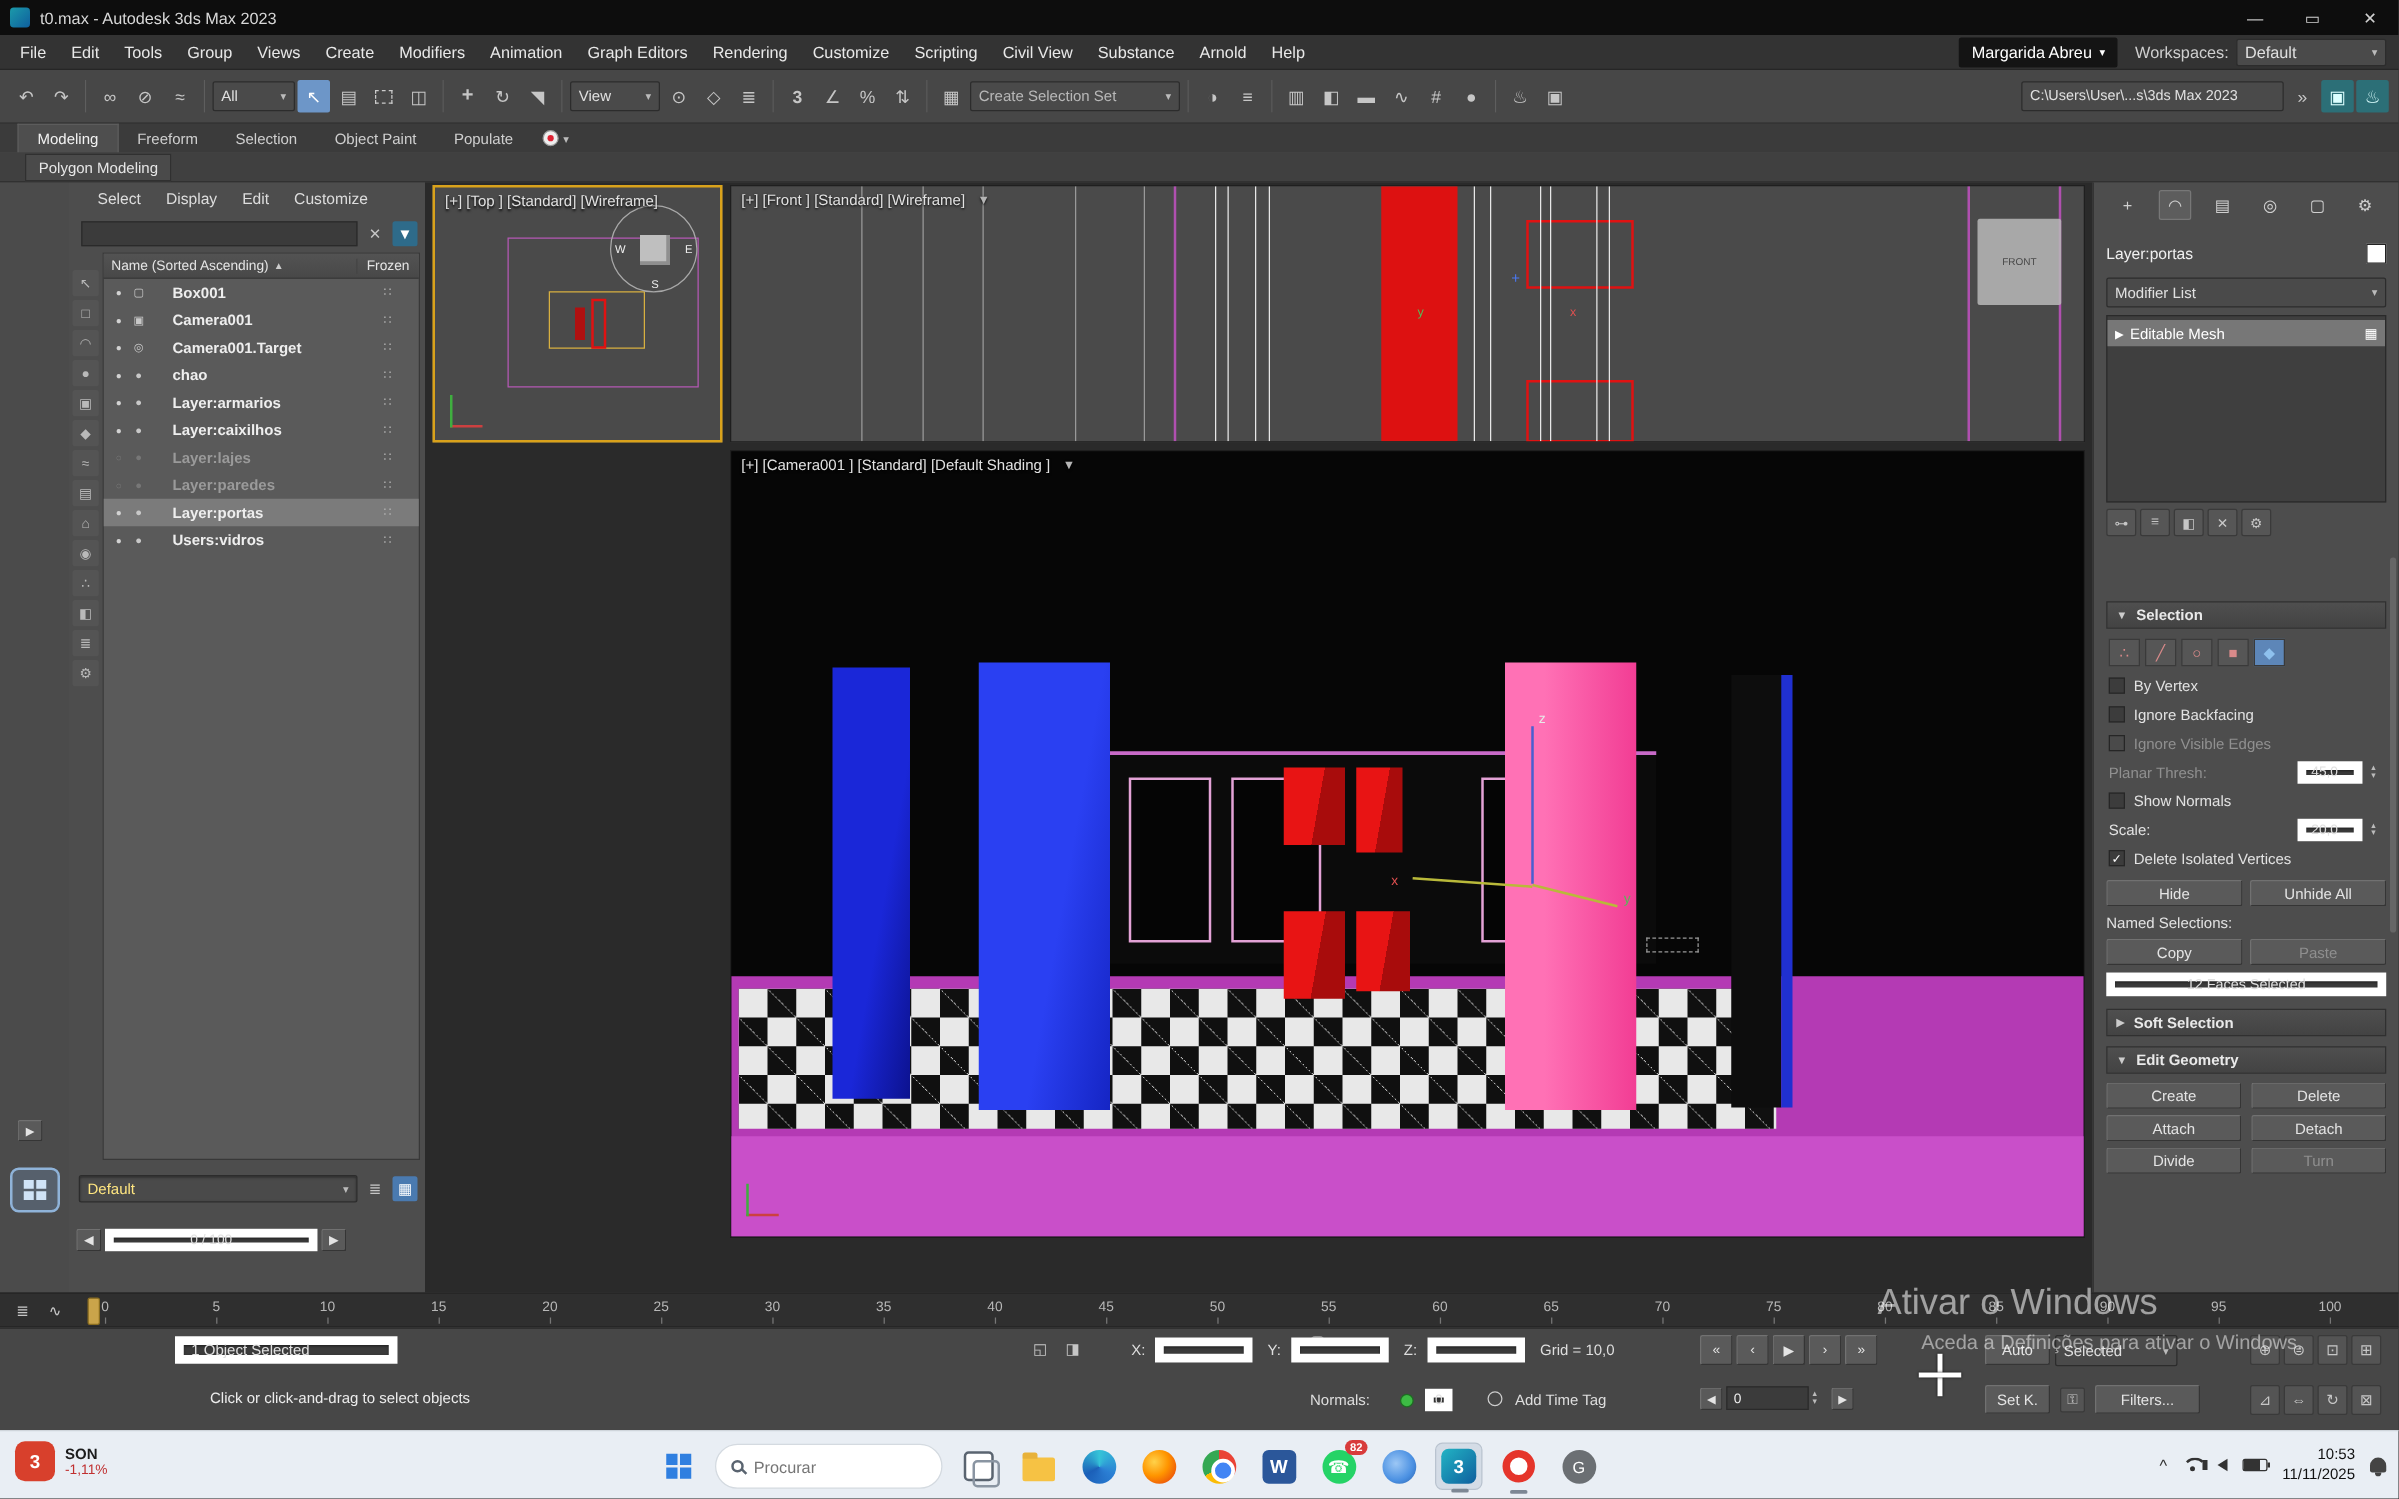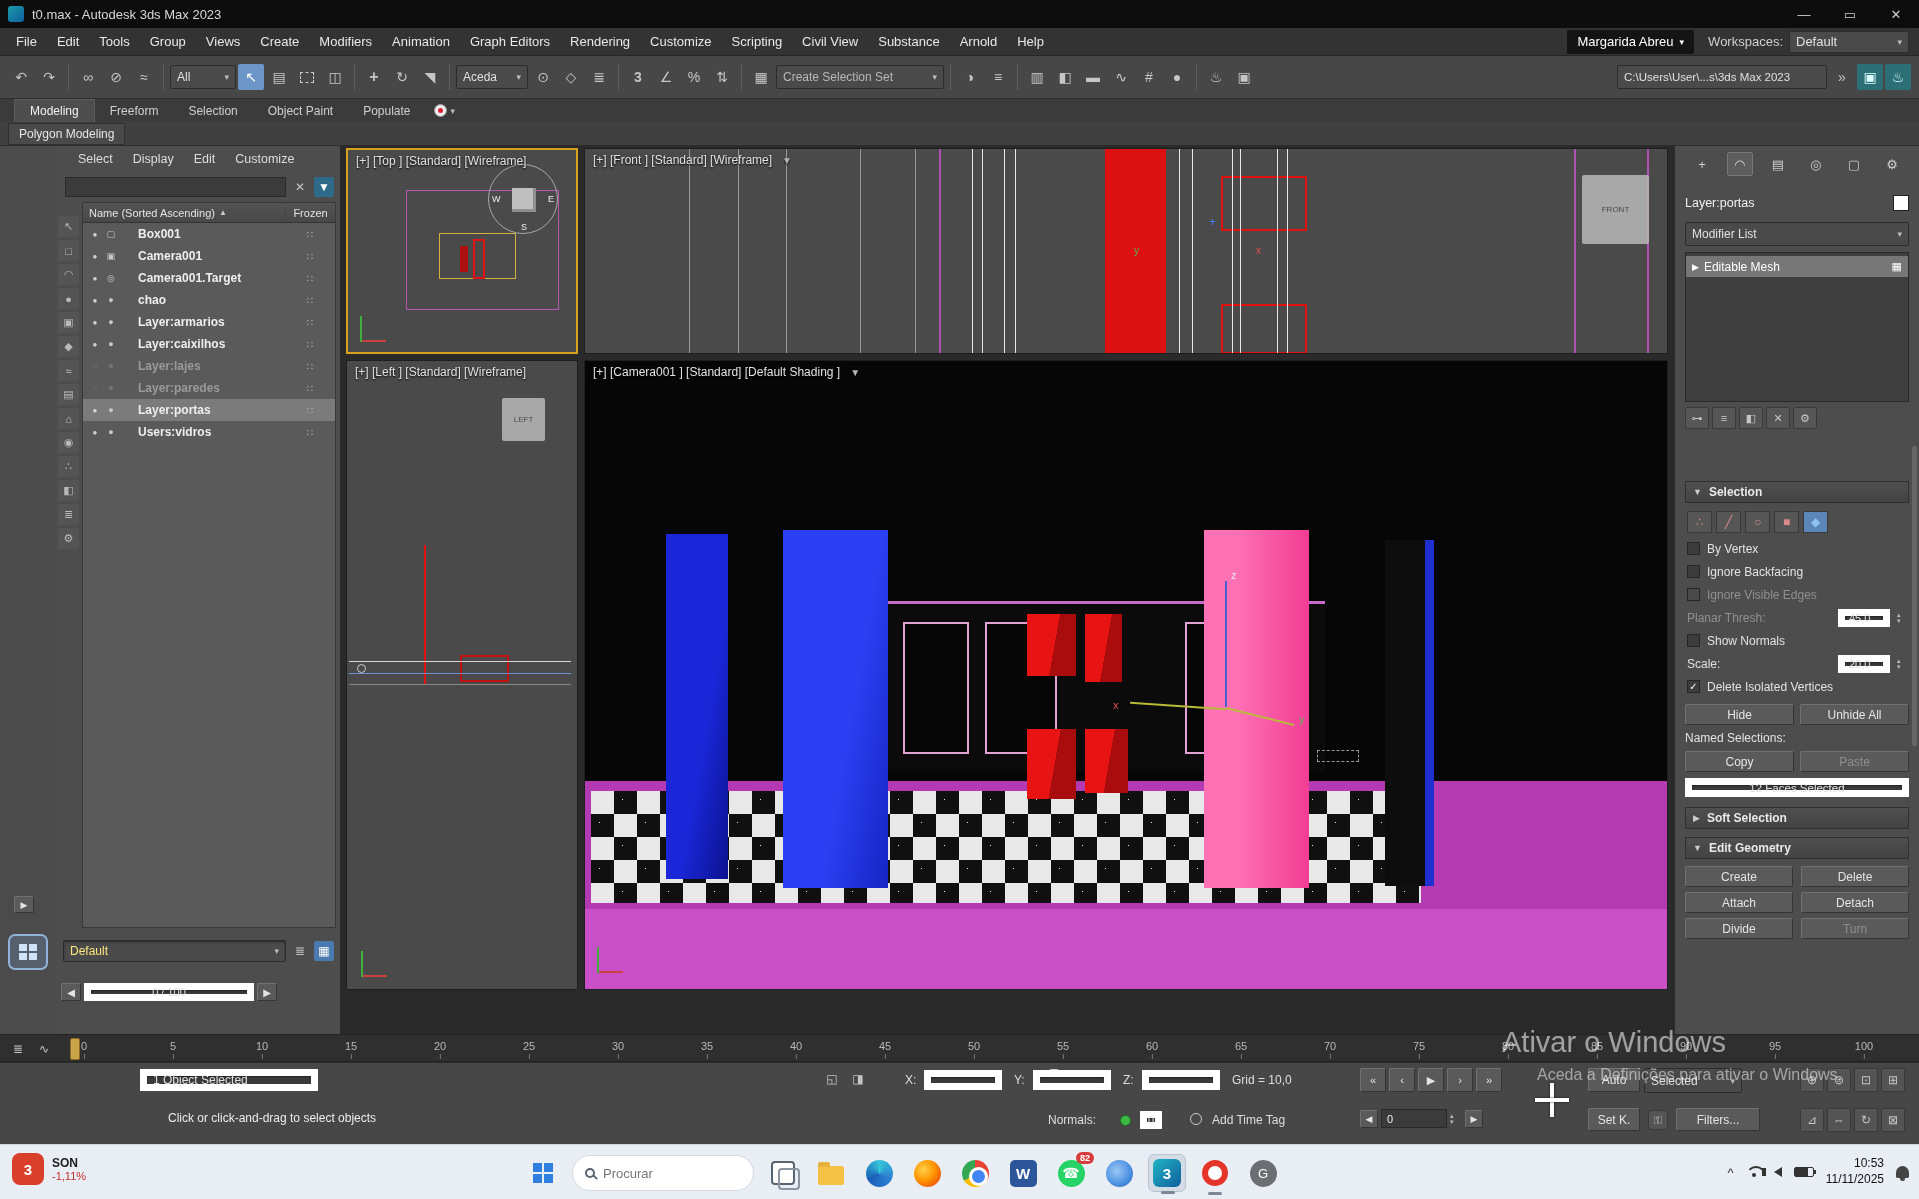--- a/index.html
+++ b/index.html
@@ -36,21 +36,21 @@
   .tealic { background:#2c6f77; color:#dff; }
 
   
   .ribbontabs { position:absolute; left:0; top:99px; width:100%; height:23px; background:#3b3b3b; display:flex; align-items:flex-end; padding-left:14px; font-size:12px; }
   .rtab { padding:0 15px; height:23px; display:flex; align-items:center; color:#cfcfcf; }
   .rtab.active { background:#4e4e4e; color:#f2f2f2; border:1px solid #5c5c5c; border-bottom:none; }
   .ribbon-extra { display:flex; align-items:center; gap:4px; margin-left:8px; height:23px; }
   .reccircle { width:13px; height:13px; border-radius:50%; background:#eee; border:1px solid #999; position:relative; }
   .reccircle::after { content:""; position:absolute; left:3px; top:3px; width:5px; height:5px; border-radius:50%; background:#d23; }
   .subtabrow { position:absolute; left:0; top:122px; width:100%; height:24px; background:#404040; border-bottom:1px solid #2c2c2c; display:flex; align-items:center; }
-  .subtab { margin-left:8px; height:22px; background:#4a4a4a; border:1px solid #303030; display:flex; align-items:center; padding:0 10px; color:#e6e6e6; }
+  .subtab { margin-left:20px; height:22px; background:#4a4a4a; border:1px solid #303030; display:flex; align-items:center; padding:0 10px; color:#e6e6e6; }
 
   
   .main { position:absolute; left:0; top:146px; width:1919px; height:888px; }
   .leftmargin { position:absolute; left:0; top:0; width:55px; height:100%; background:#4b4b4b; }
   .flyout-btn { position:absolute; left:14px; top:750px; width:20px; height:17px; font-size:9px; }
   .layout-btn { position:absolute; left:8px; top:788px; width:40px; height:36px; border:2px solid #8fb3d9; border-radius:7px; background:#56606c; display:flex; align-items:center; justify-content:center; }
   .layout-btn .g { width:18px; height:16px; background:
       linear-gradient(#cfe3f7,#cfe3f7) 0 0/8px 7px no-repeat,
       linear-gradient(#cfe3f7,#cfe3f7) 10px 0/8px 7px no-repeat,
       linear-gradient(#cfe3f7,#cfe3f7) 0 9px/8px 7px no-repeat,
@@ -340,21 +340,21 @@
     <span class="ic">
         <span class="dashbox"></span>
       </span>
     <span class="ic">◫</span>
     <span class="sep"></span>
     <span class="ic" style="font-weight:bold;font-size:16px;">+</span>
     <span class="ic">↻</span>
     <span class="ic">◥</span>
     <span class="sep"></span>
     <div class="combo" style="width:72px;">
-      <span>Aceda</span>
+      <span>View</span>
       <span class="arr">▾</span>
     </div>
     <span class="ic">⊙</span>
     <span class="ic">◇</span>
     <span class="ic">≣</span>
     <span class="sep"></span>
     <span class="ic" style="font-weight:bold;">3</span>
     <span class="ic">∠</span>
     <span class="ic">%</span>
     <span class="ic">⇅</span>
@@ -576,38 +576,20 @@
         <span class="fline" style="left:989px;background:#b050b0;width:2px;"></span>
         <span class="fline" style="left:1062px;background:#b050b0;width:2px;"></span>
         <span class="fv-cross">+</span>
         <span class="fv-x">x</span>
         <span class="fv-y">y</span>
         <div class="viewcube" style="left:997px;top:26px;width:67px;height:69px;">
           <span>FRONT</span>
         </div>
       </div>
 
-      <div class="vp vp-left">
-        <div class="vplabel">
-          <span>[+] [Left ] [Standard] [Wireframe]</span>
-        </div>
-        <div class="viewcube" style="left:155px;top:37px;width:43px;height:43px;">
-          <span>LEFT</span>
-        </div>
-        <div class="lv-red"></div>
-        <div class="lv-box"></div>
-        <div class="lv-l1"></div>
-        <div class="lv-l2"></div>
-        <div class="lv-l3"></div>
-        <div class="lv-c"></div>
-        <div class="miniaxis" style="left:12px; bottom:10px;">
-          <span class="ax"></span>
-            <span class="ay"></span>
-        </div>
-      </div>
 
       <div class="vp vp-cam">
         <div class="vplabel">
           <span>[+] [Camera001 ] [Standard] [Default Shading ]</span>
           <span class="funnel">▼</span>
         </div>
         <div class="ground"></div>
         <div class="ground-front"></div>
         <div class="checker"></div>
         <div class="wall">

